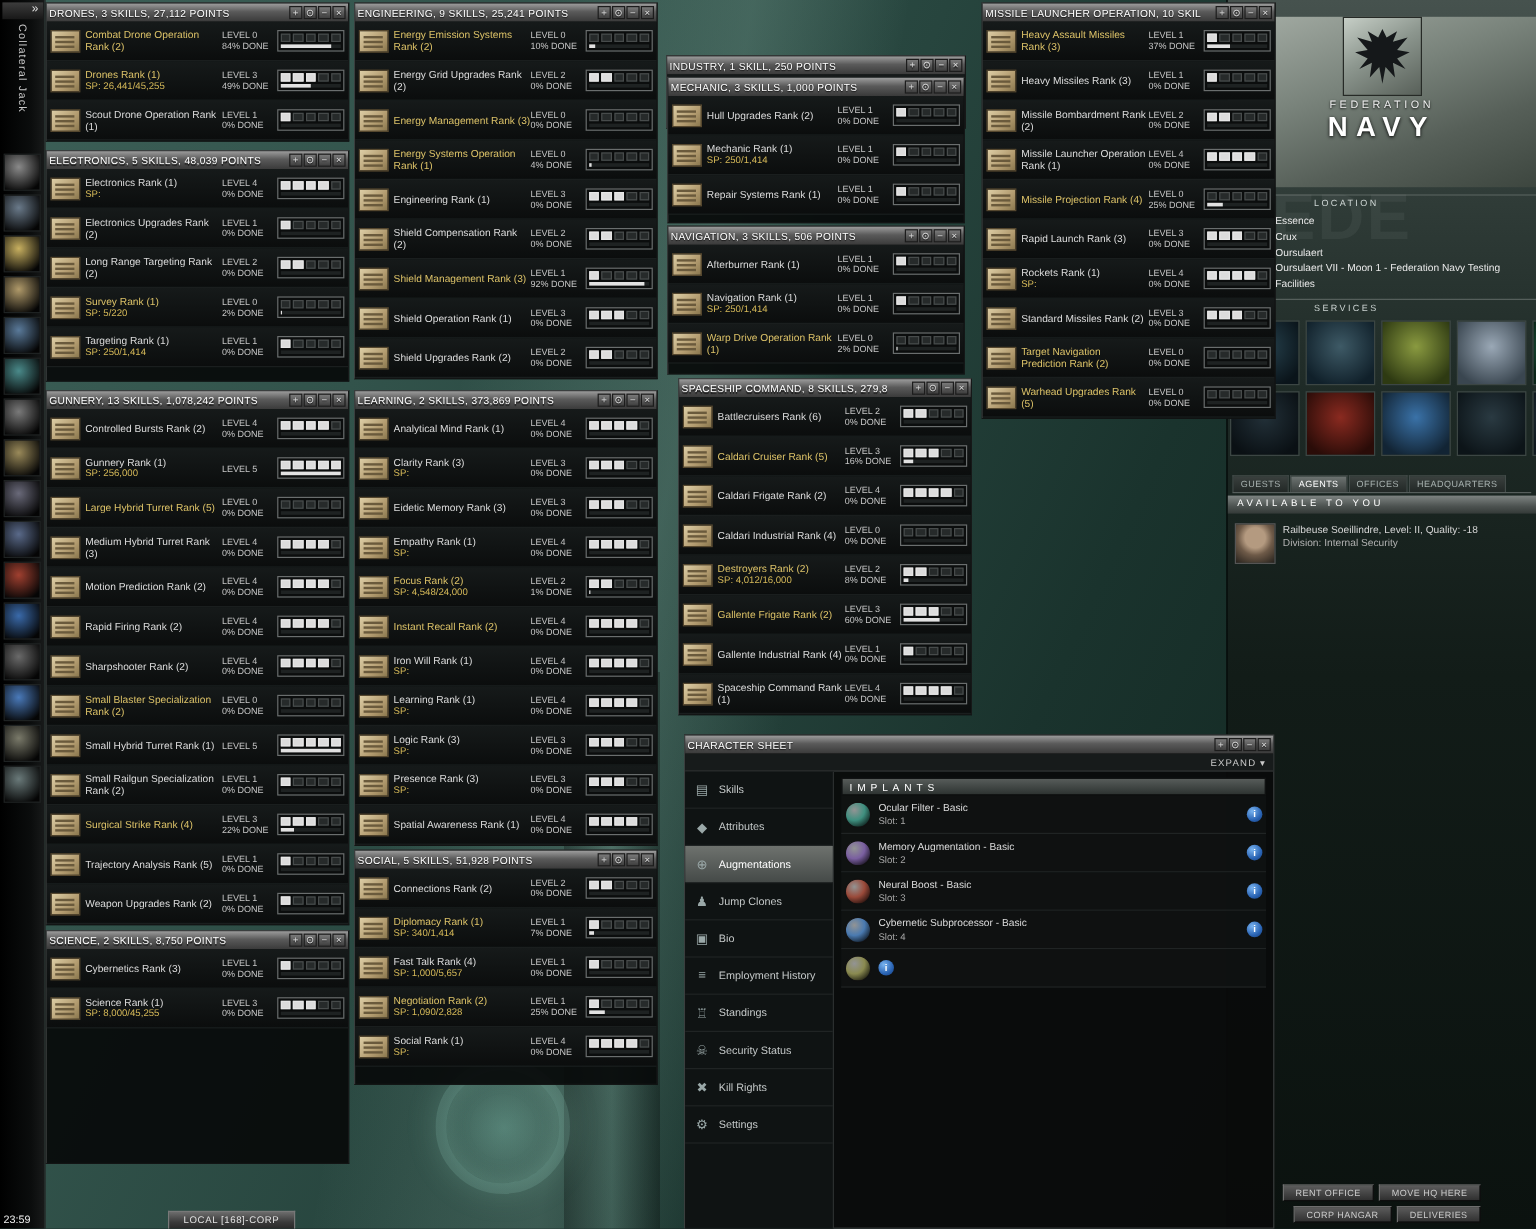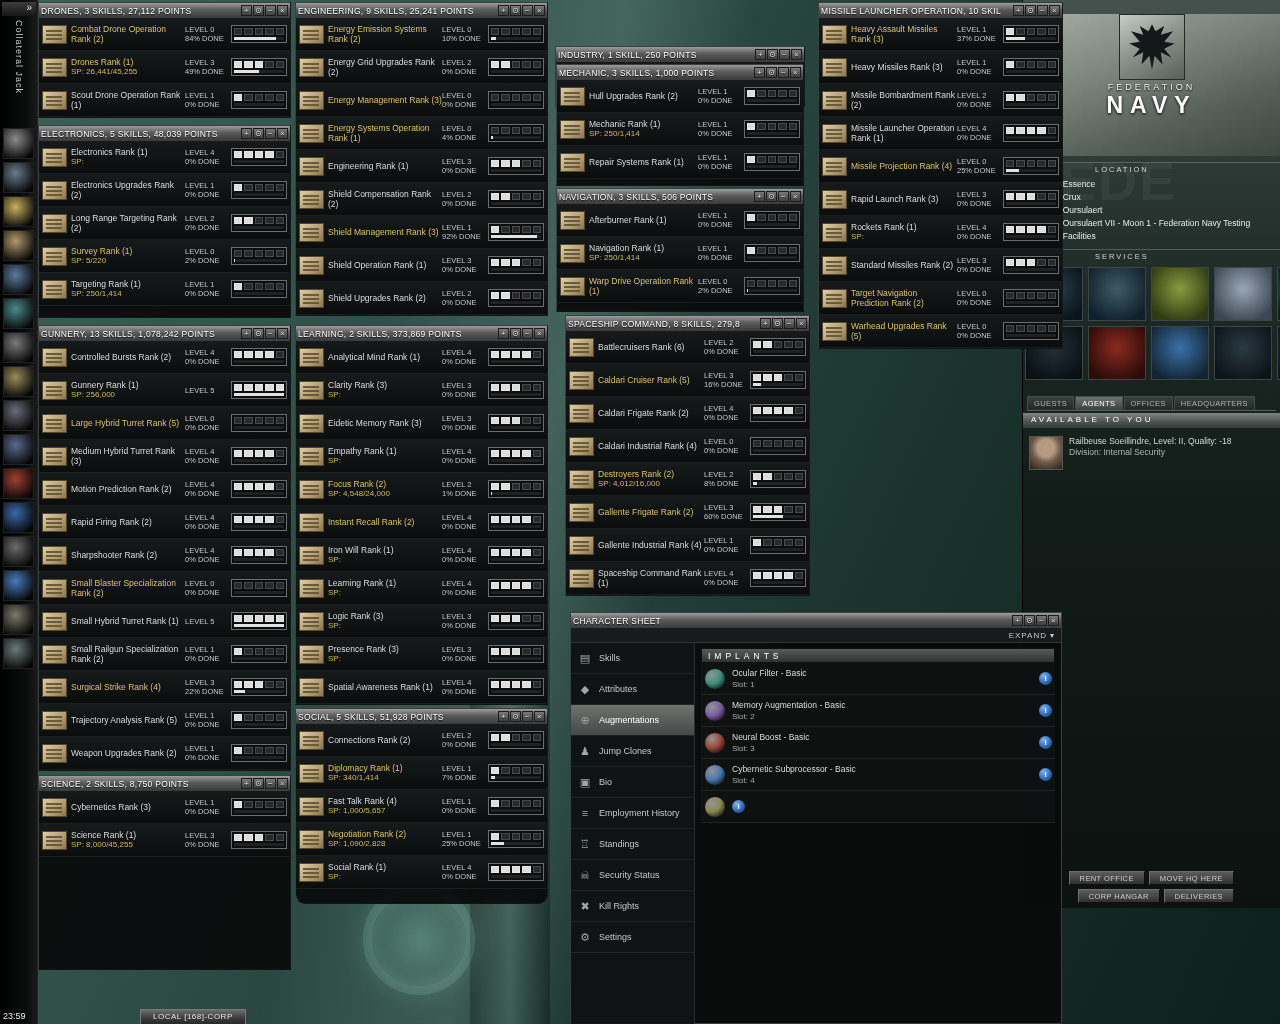--- a/index.html
+++ b/index.html
@@ -63,21 +63,21 @@
   .implant-row{display:flex;align-items:center;gap:6px;height:32px;padding:0 3px;
     border-bottom:1px solid #202424;background:rgba(18,22,22,.6)}
   .implant-orb{width:22px;height:22px;flex:0 0 22px;border-radius:50%;border:1px solid #111}
   .implant-text{flex:1;font-size:8.5px;color:#dcdcdc;line-height:11px}
   .implant-slot{color:#a6a6a6;font-size:8px}
   .info-icon{width:13px;height:13px;flex:0 0 13px;border-radius:50%;color:#fff;font-size:8px;
     font-weight:bold;text-align:center;line-height:13px;
     background:radial-gradient(circle at 35% 30%,#7ab4f0,#2a64b4 60%,#143a78)}
 
   
-  #station{position:absolute;right:0;top:0;width:258px;height:908px;z-index:1;overflow:hidden;
+  #station{position:absolute;right:0;top:0;width:258px;height:1024px;z-index:1;overflow:hidden;
     border-left:1px solid #000;
     background:linear-gradient(#46524e 0,#323e3a 14%,#1e2a26 32%,#121c18 55%,#0b120f 100%)}
   .station-logo-area{height:142px;
     background:linear-gradient(160deg,#a6aea6 0%,#79837b 40%,#565f58 70%,#3d463f 100%)}
   .logo-box{width:66px;height:66px;margin:14px auto 2px auto;padding:4px;
     background:linear-gradient(150deg,#c6cec6,#8c968e 45%,#586059);border:1px solid #262a26}
   .fed-small{text-align:center;font-size:9px;letter-spacing:3px;color:#f0f0f0;text-shadow:0 1px 2px #000}
   .fed-large{text-align:center;font-size:23px;font-weight:bold;letter-spacing:7px;color:#fff;text-shadow:0 1px 3px #000}
   .station-watermark{position:absolute;top:150px;left:2px;font-size:54px;font-weight:bold;
     color:rgba(255,255,255,.05);letter-spacing:2px;pointer-events:none}
@@ -1221,21 +1221,21 @@
               <span class="pip on"></span>
               <span class="pip on"></span>
               <span class="pip"></span>
             </div>
             <div class="prog">
               <div style="width: 0%;"></div>
             </div>
           </div>
         </div>
       </div>
-      <div class="panel" style="left: 295px; top: 708px; width: 253px; height: 196px; border-radius: 10px;">
+      <div class="panel" style="left: 295px; top: 708px; width: 253px; height: 196px;">
         <div class="panel-header">
           <span class="panel-title">SOCIAL, 5 SKILLS, 51,928 POINTS</span>
           <div class="win-btns">
             <span class="win-btn">+</span>
             <span class="win-btn">⊙</span>
             <span class="win-btn">−</span>
             <span class="win-btn">×</span>
           </div>
         </div>
         <div class="skill-row">

